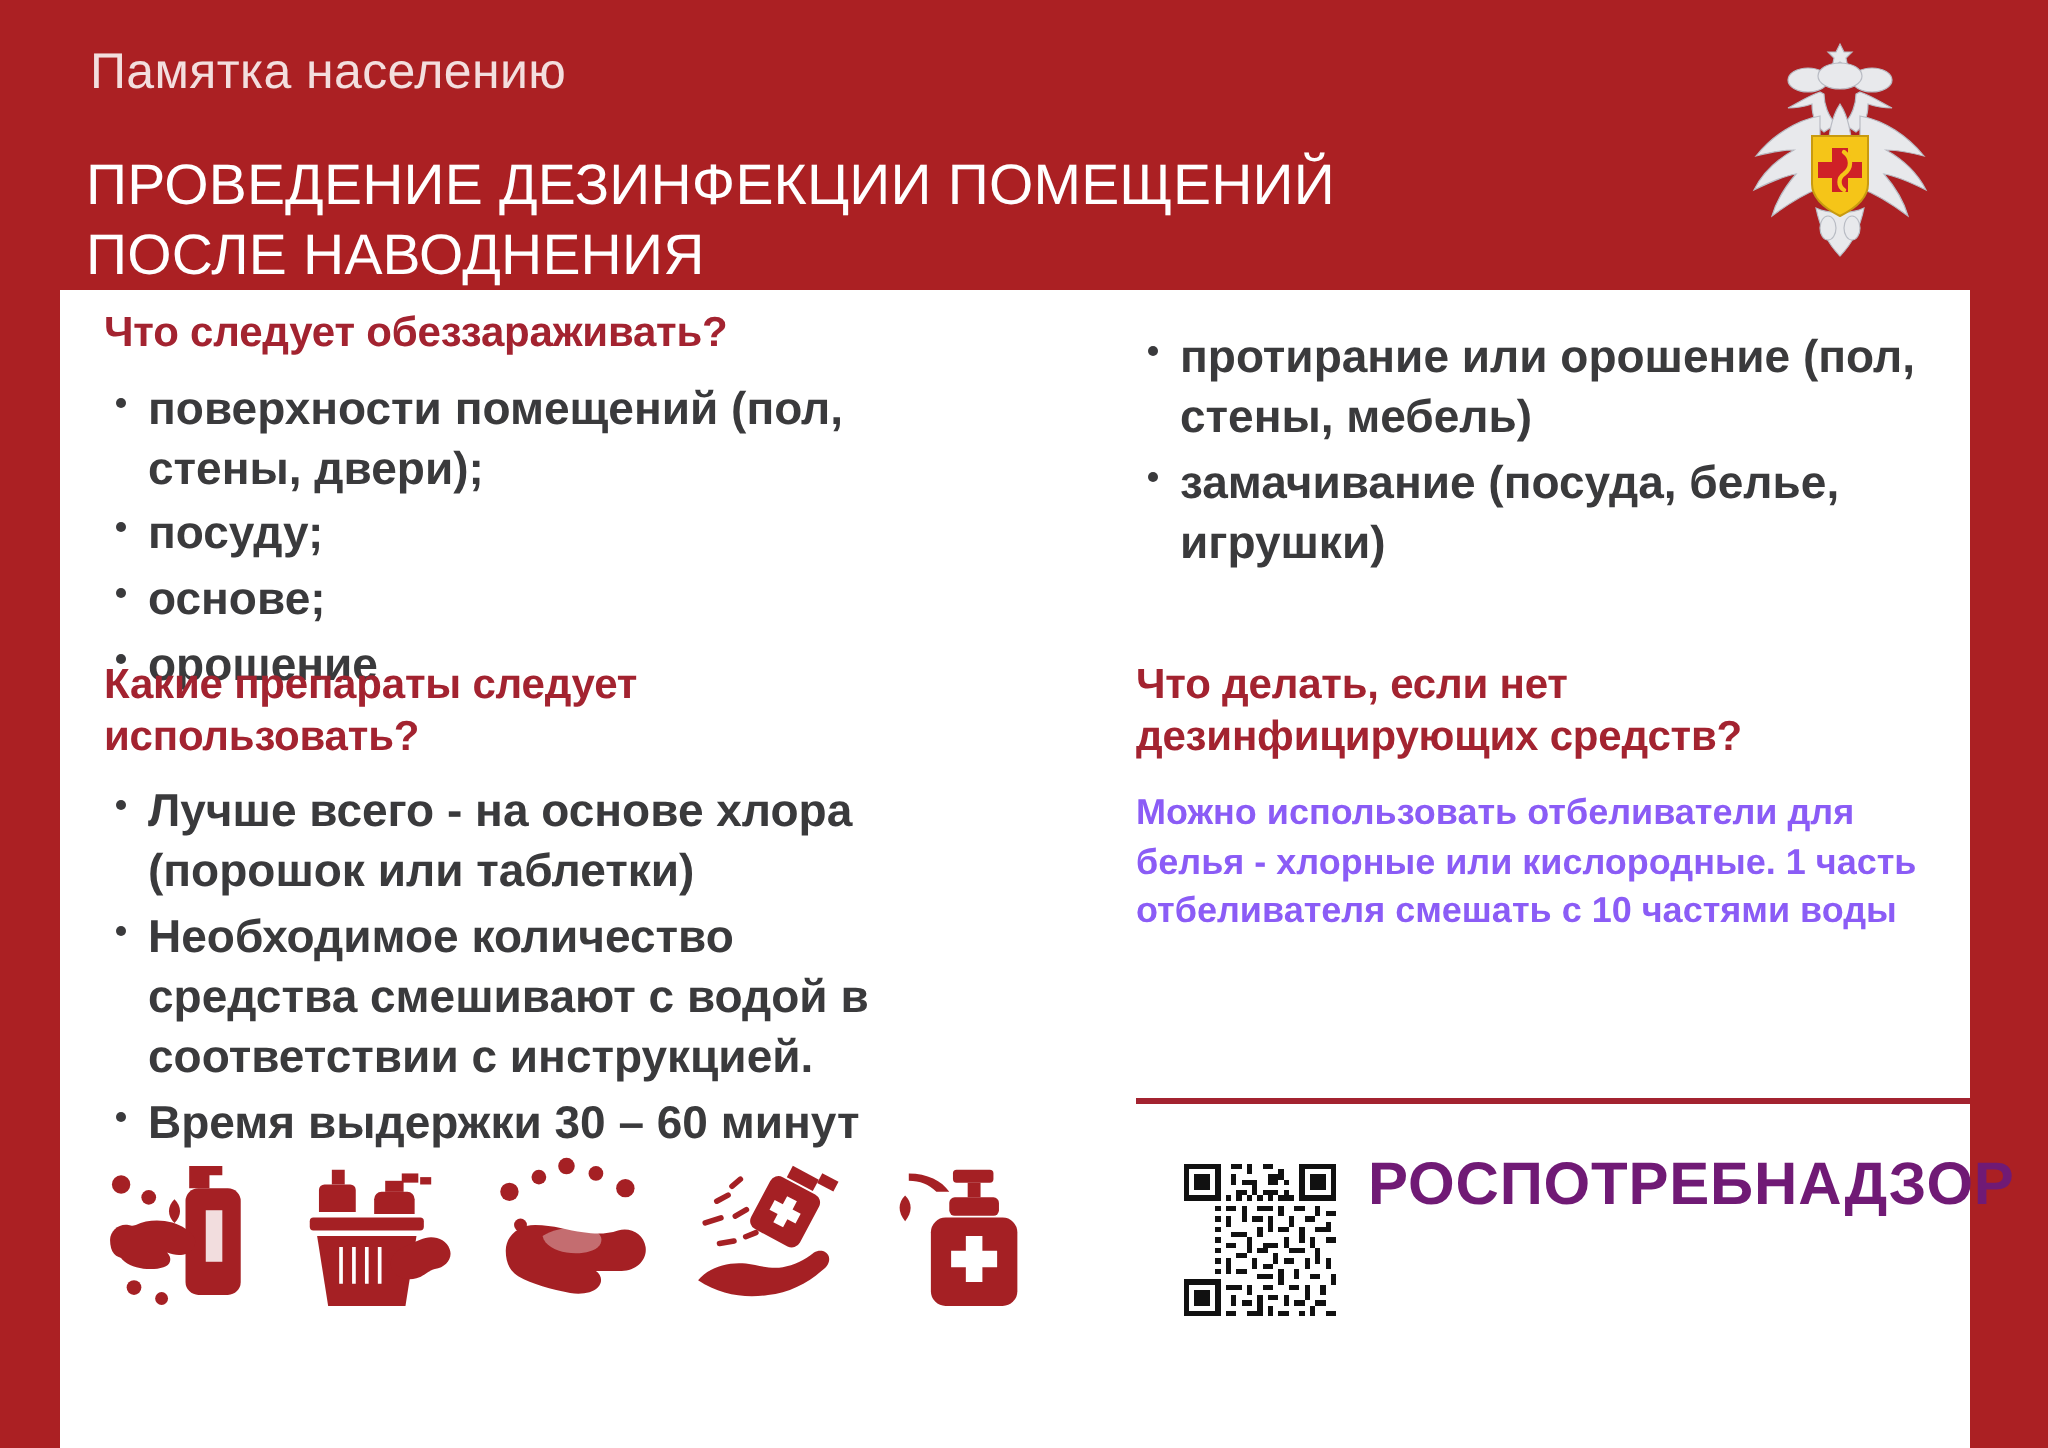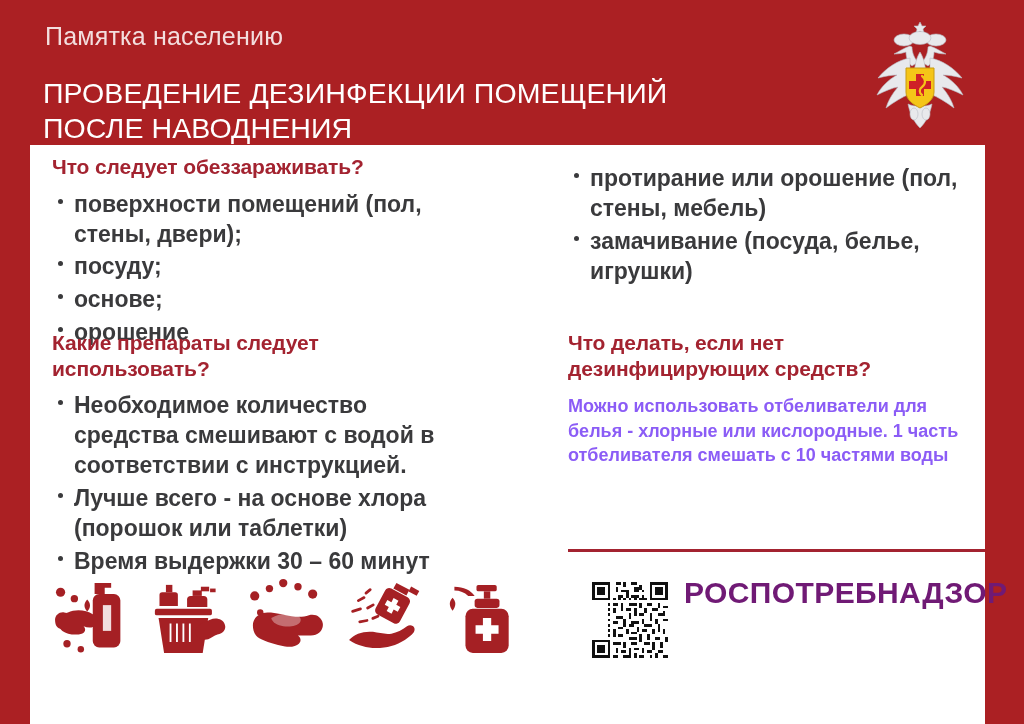--- a/index.html
+++ b/index.html
@@ -227,22 +227,22 @@
         <li>поверхности помещений (пол, стены, двери);</li>
         <li>посуду;</li>
         <li>основе;</li>
         <li>орошение</li>
       </ul>
     </div>
 
     <div class="section" id="sec-agents">
       <div class="sec-heading">Какие препараты следует использовать?</div>
       <ul class="bullets">
+        <li>Лучше всего - на основе хлора (порошок или таблетки)</li>
         <li>Необходимое количество средства смешивают с водой в соответствии с инструкцией.</li>
-        <li>Лучше всего - на основе хлора (порошок или таблетки)</li>
         <li>Время выдержки 30 – 60 минут</li>
       </ul>
     </div>
   </div>
 
   <div class="col-right">
 
     <div class="section" id="sec-methods">
       <ul class="bullets">
         <li>протирание или орошение (пол, стены, мебель)</li>

